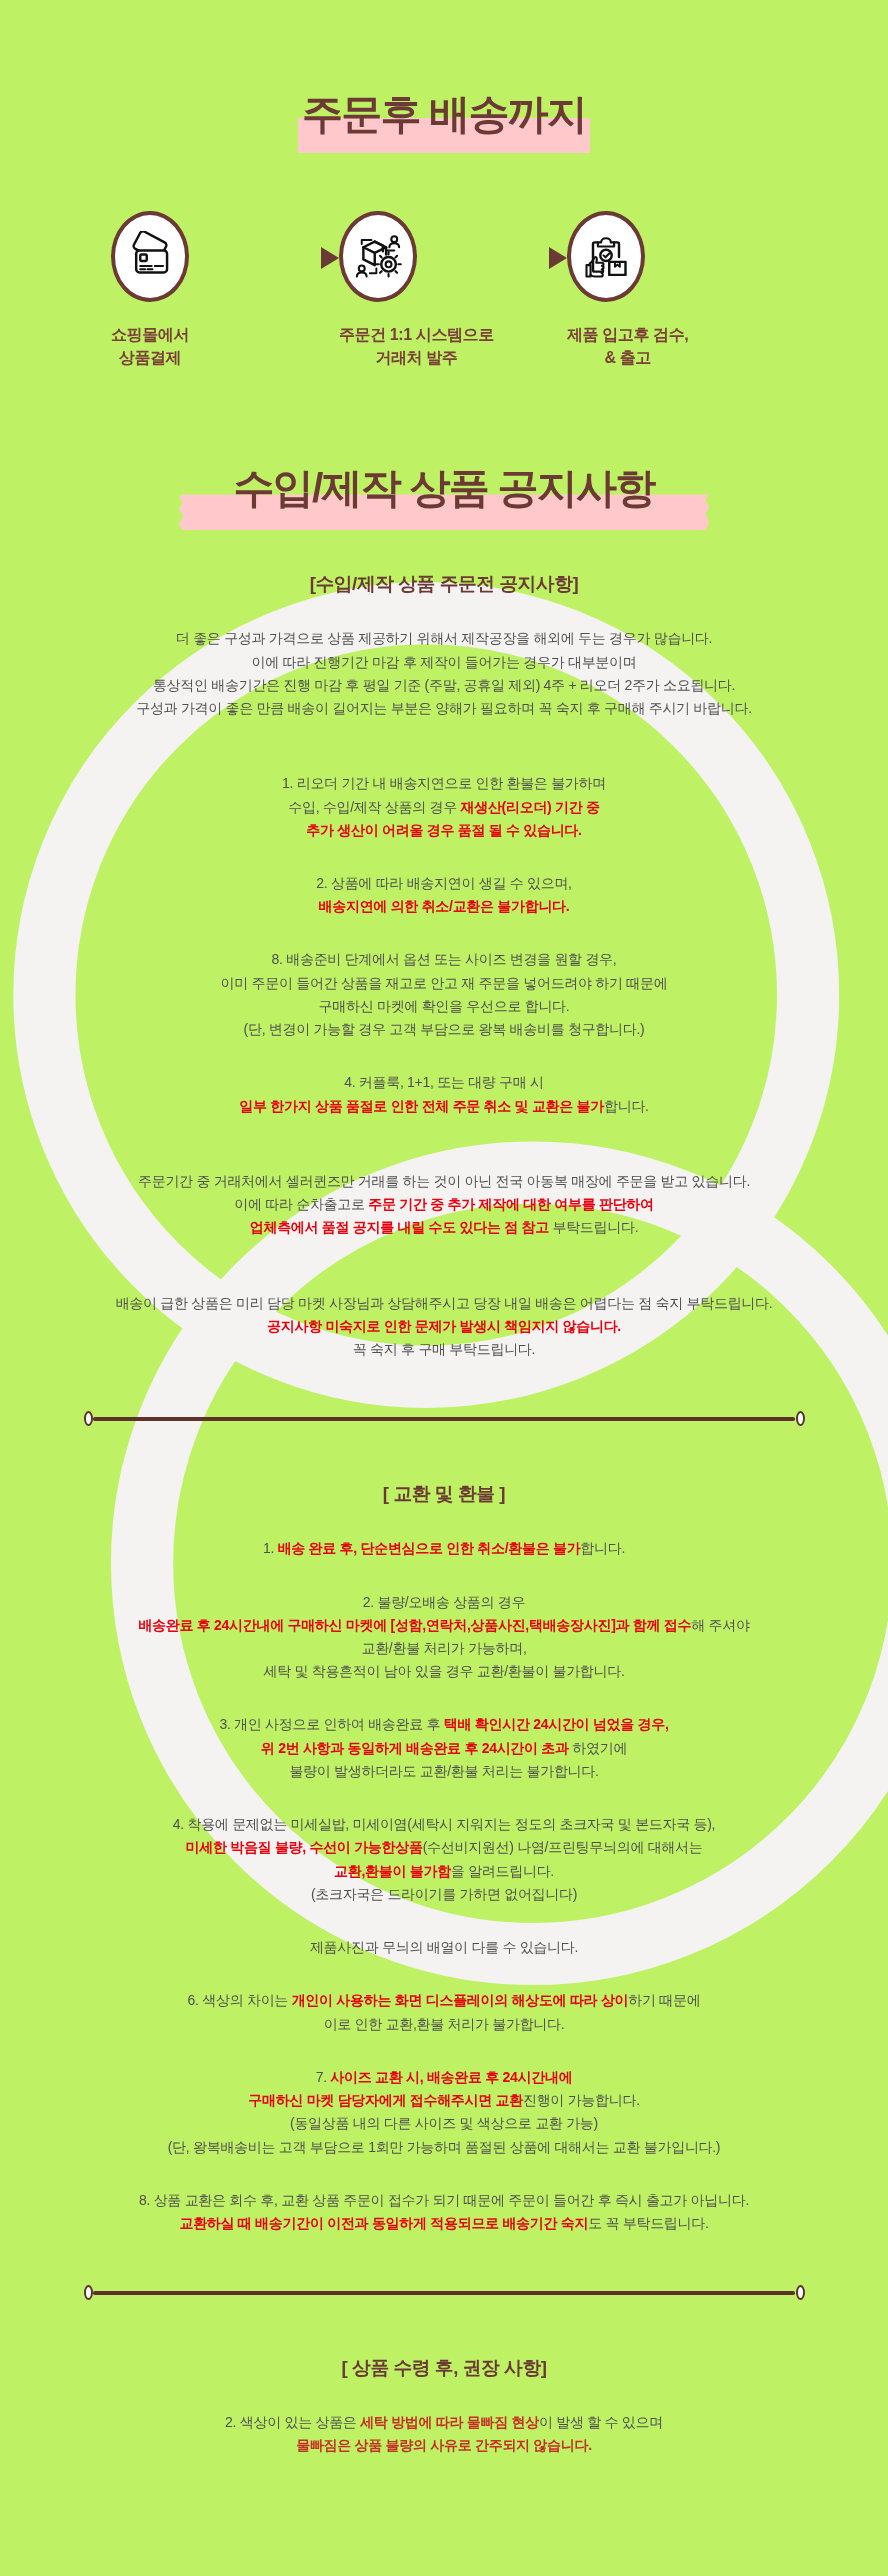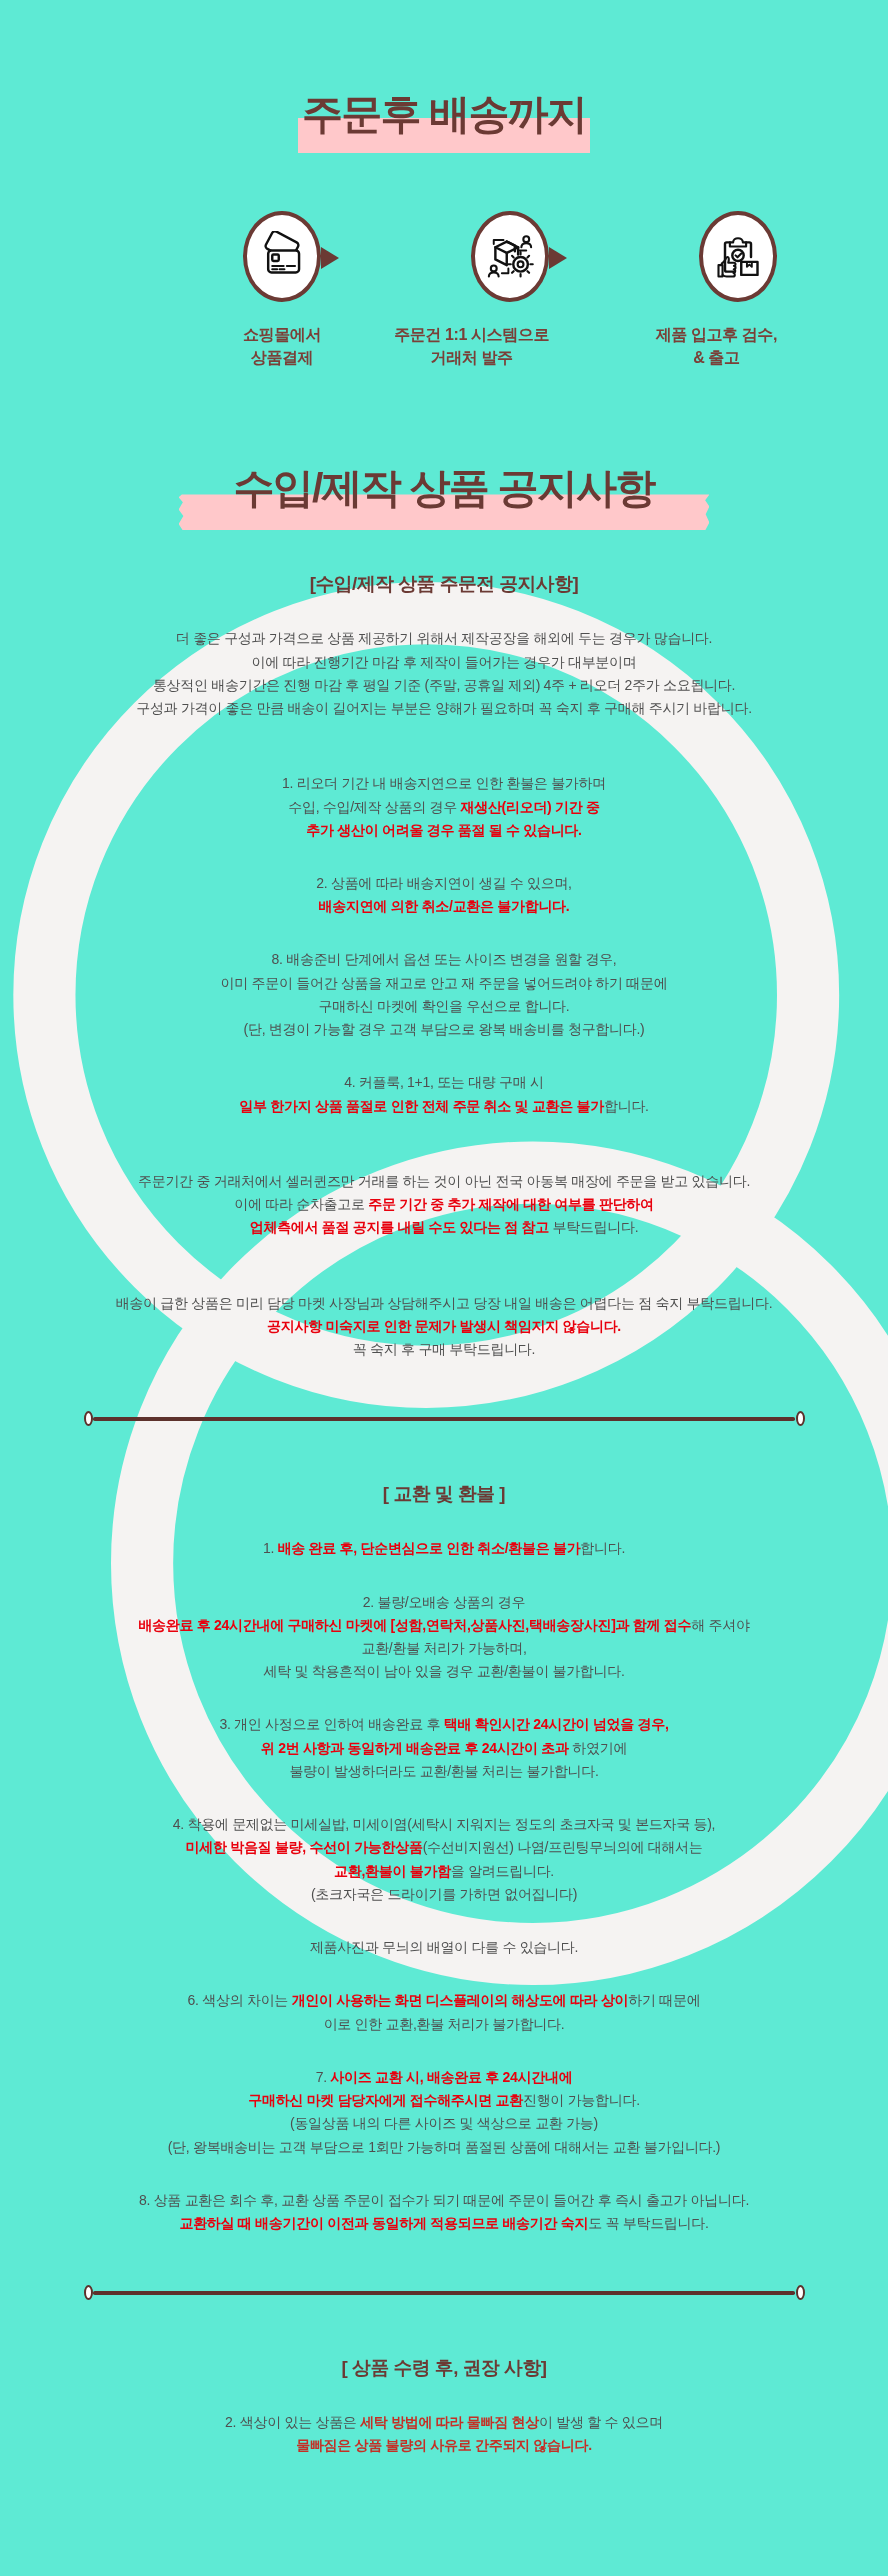--- a/index.html
+++ b/index.html
@@ -1,33 +1,33 @@
 <!DOCTYPE html>
 <html lang="ko" style="--brown: #6b3a34; --pink: #ffc8ca; --red: #e8000d; --darkred: #c52f25; --line: #5d312c;font-size:14px"><head>
 <meta charset="utf-8">
 <style>
   * { margin:0; padding:0; box-sizing:border-box; }
   html,body { background:#ffffff; }
   body { font-family:"Liberation Sans","DejaVu Sans",sans-serif; }
-  .page { position:relative; width:888px; height:2576px; margin:0 auto; background:#5eead4; overflow:hidden; text-align:center; }
+  .page { position:relative; width:888px; height:2576px; margin:0 auto; background:#bef264; overflow:hidden; text-align:center; }
   .wm { position:absolute; left:0; top:0; z-index:0; pointer-events:none; }
   .content { position:relative; z-index:1; }
 
   
   .big-title { padding-top:87px; }
   .big-title.second { padding-top:92px; }
   .tw { position:relative; display:inline-block; }
   .tw .bar { position:absolute; left:-3.6px; right:-3.6px; top:56%; bottom:-10.7px; background:var(--pink); z-index:0; }
   .tw.wide .bar { left:-55px; right:-55px; top:60%; bottom:-14px;
     clip-path:polygon(0.6% 0%,100% 0%,99.2% 16%,100% 34%,99.3% 55%,100% 78%,99.2% 100%,0.8% 100%,0% 82%,0.9% 60%,0% 42%,0.8% 22%,0% 8%); }
   .tw .txt { position:relative; z-index:1; font-size:41px; font-weight:800; letter-spacing:-1.8px; color:var(--brown); }
 
   
   .steps { margin-top:69px; display:flex; justify-content:center; align-items:flex-start; gap:0; }
-  .step { width:210px; display:flex; flex-direction:column; align-items:flex-end; }
+  .step { width:210px; display:flex; flex-direction:column; align-items:flex-start; }
   .oval { width:78px; height:91px; border:4.4px solid var(--brown); border-radius:50%; background:#fff; display:flex; align-items:center; justify-content:center; }
   .oval svg { width:52px; height:52px; }
   .step-label { margin-top:21px; font-size:16px; font-weight:700; line-height:1.45; color:#7a4038; white-space:pre-line; letter-spacing:-0.4px; }
   .arrow { width:0; height:0; border-top:11.5px solid transparent; border-bottom:11.5px solid transparent; border-left:18.7px solid var(--brown); margin-top:36px; }
 
   
   .notice-body { margin-top:3.6px; }
   .sec-heading { color:var(--brown); font-size:18.7px; font-weight:800; letter-spacing:-0.4px; margin:55px 0 5.3px; }
   .para { margin:30px auto; width:799px; font-size:14px; color:#4f4f4f; line-height:1.66; letter-spacing:-0.3px; }
   .para.big { margin-top:52px; }

